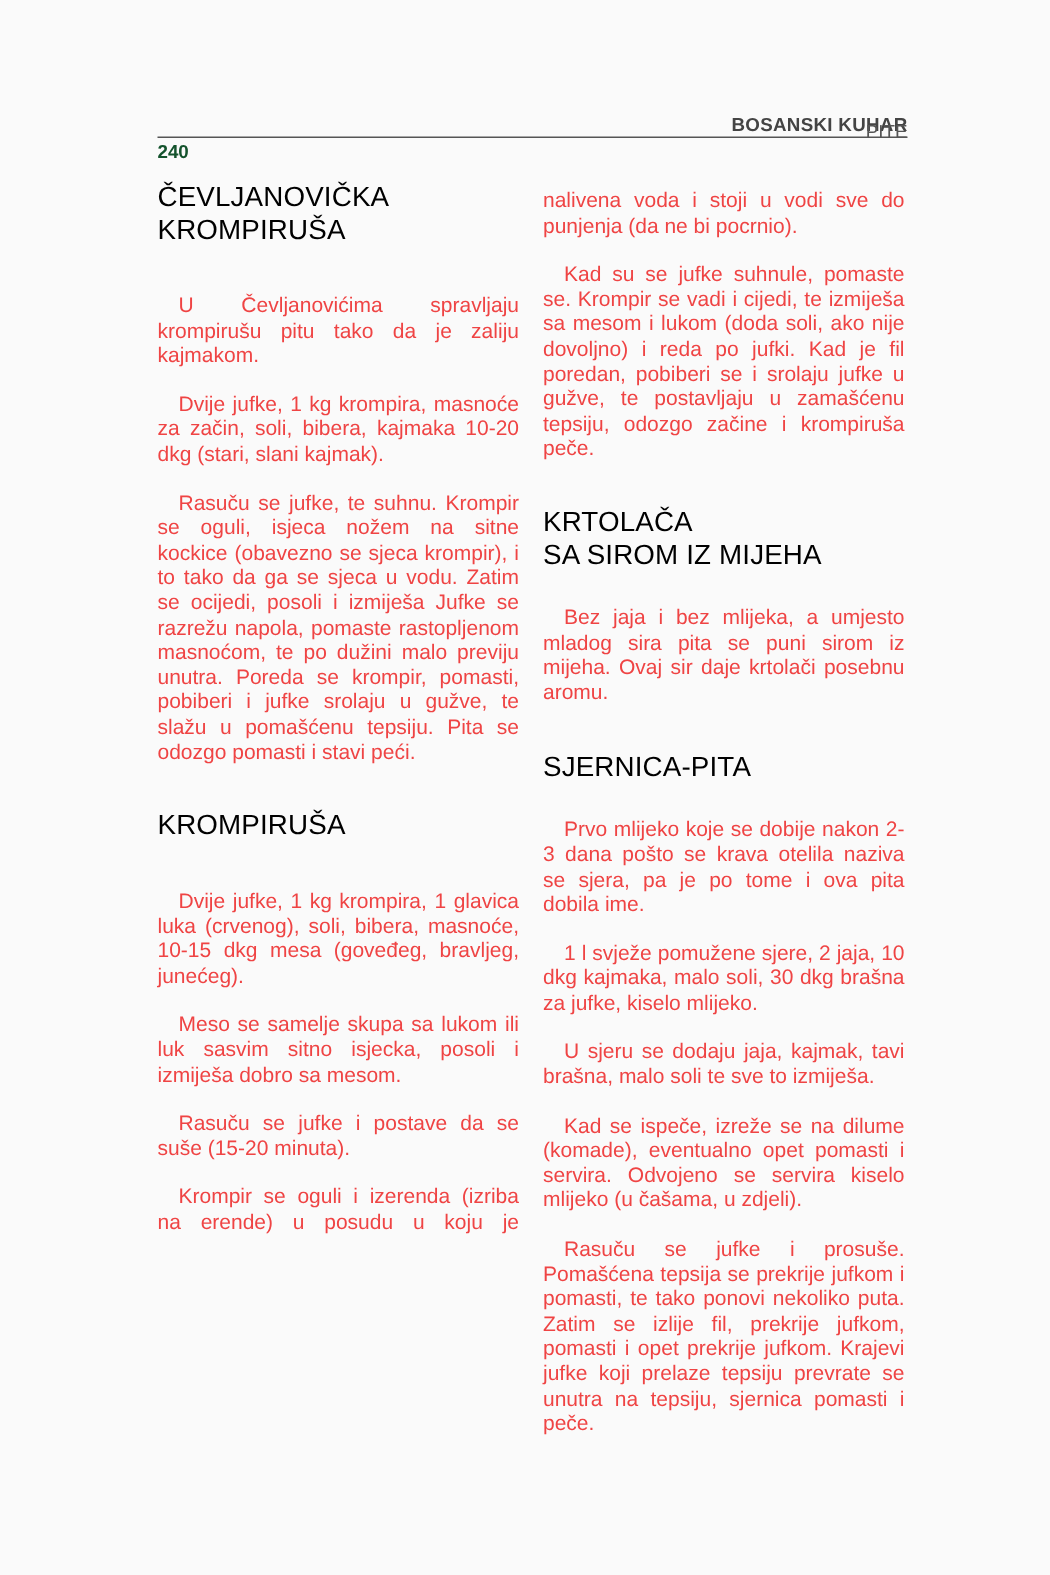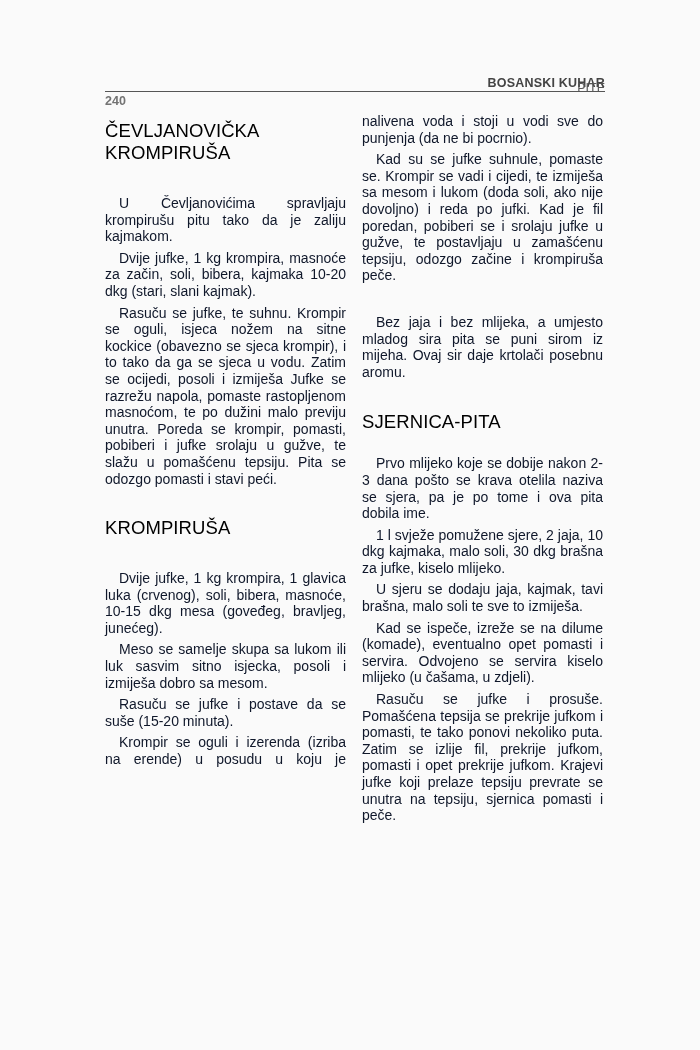--- a/index.html
+++ b/index.html
@@ -15,39 +15,39 @@
   .book-title {
     position: absolute; right: 0; top: 0;
     font-size: 12.5px; font-weight: bold; letter-spacing: 0.2px; color: #444;
   }
   .rule {
     position: absolute; left: 0; top: 15px; width: 500px; height: 0;
     border-top: 1.6px solid #555;
   }
   .page-number {
     position: absolute; left: 0; top: 18px;
-    font-size: 12.5px; font-weight: bold; color: #737373;
+    font-size: 12.5px; font-weight: bold; color: #14532d;
   }
   .section-name {
     position: absolute; right: 0; top: 5px;
     font-size: 12.5px; color: #555;
   }
   .col {
     position: absolute; top: 120px; width: 241px;
   }
   .col-left { left: 105px; }
   .col-right { left: 362px; top: 109px; }
   h2 {
     font-weight: normal; font-size: 18.5px; line-height: 22px;
     margin: 0; color: #000000; letter-spacing: 0.1px;
   }
   h2 span { display: block; }
   p {
-    margin: 4px 0 5px 0; font-size: 14px; line-height: 16.6px;
-    text-align: justify; text-indent: 14px; color: #0f172a;
+    margin: 16px 0 5px 0; font-size: 14px; line-height: 16.6px;
+    text-align: justify; text-indent: 14px; color: #ef4444;
     hyphens: manual;
   }
   .noindent { text-indent: 0; }
   .recipe-title { margin-bottom: 24px; }
 </style>
 </head>
 <body>
 
 <div class="running-head">
   <div class="book-title">BOSANSKI KUHAR</div>
@@ -76,20 +76,24 @@
     <p style="text-align-last: justify;">Krompir se oguli i izerenda (izriba na erende) u posudu u koju je</p>
   </div>
 </div>
 
 <div class="col col-right">
   <div>
     <p class="noindent">nalivena voda i stoji u vodi sve do punjenja (da ne bi pocrnio).</p>
     <p>Kad su se jufke suhnule, pomaste se. Krompir se vadi i cije­di, te izmiješa sa mesom i lukom (doda soli, ako nije dovoljno) i reda po jufki. Kad je fil poredan, pobiberi se i srolaju jufke u gužve, te postavljaju u zamašćenu tepsiju, odozgo začine i krompiruša peče.</p>
   </div>
   <div style="margin-top:30px;">
+    <h2 class="recipe-title" style="margin-bottom:22px;">
+      <span>KRTOLAČA</span>
+      <span>SA SIROM IZ MIJEHA</span>
+    </h2>
     <p>Bez jaja i bez mlijeka, a umjesto mladog sira pita se puni sirom iz mijeha. Ovaj sir daje krtolači posebnu aromu.</p>
   </div>
   <div style="margin-top:31px;">
     <h2 class="recipe-title" style="margin-bottom:22px;">
       <span>SJERNICA-PITA</span>
     </h2>
     <p>Prvo mlijeko koje se dobije nakon 2-3 dana pošto se krava otelila naziva se sjera, pa je po tome i ova pita dobila ime.</p>
     <p>1 l svježe pomužene sjere, 2 jaja, 10 dkg kajmaka, malo soli, 30 dkg brašna za jufke, kiselo mlijeko.</p>
     <p>U sjeru se dodaju jaja, kajmak, tavi brašna, malo soli te sve to izmiješa.</p>
     <p>Kad se ispeče, izreže se na dilu­me (komade), eventualno opet po­masti i servira. Odvojeno se servira kiselo mlijeko (u čašama, u zdjeli).</p>

